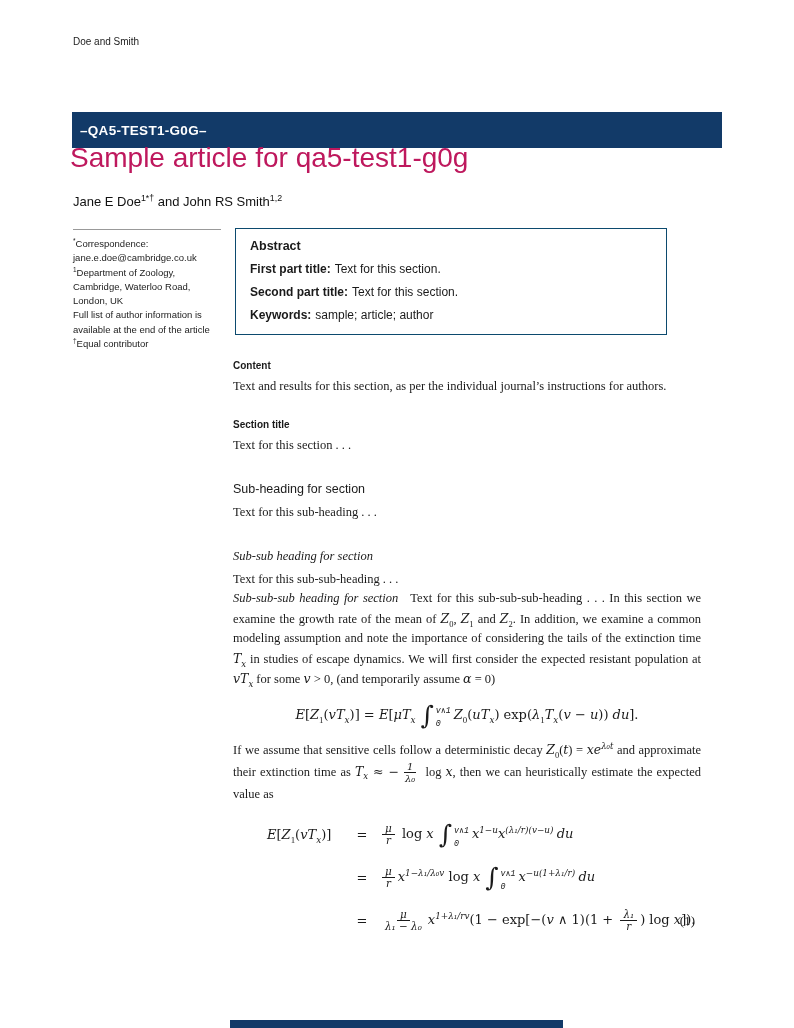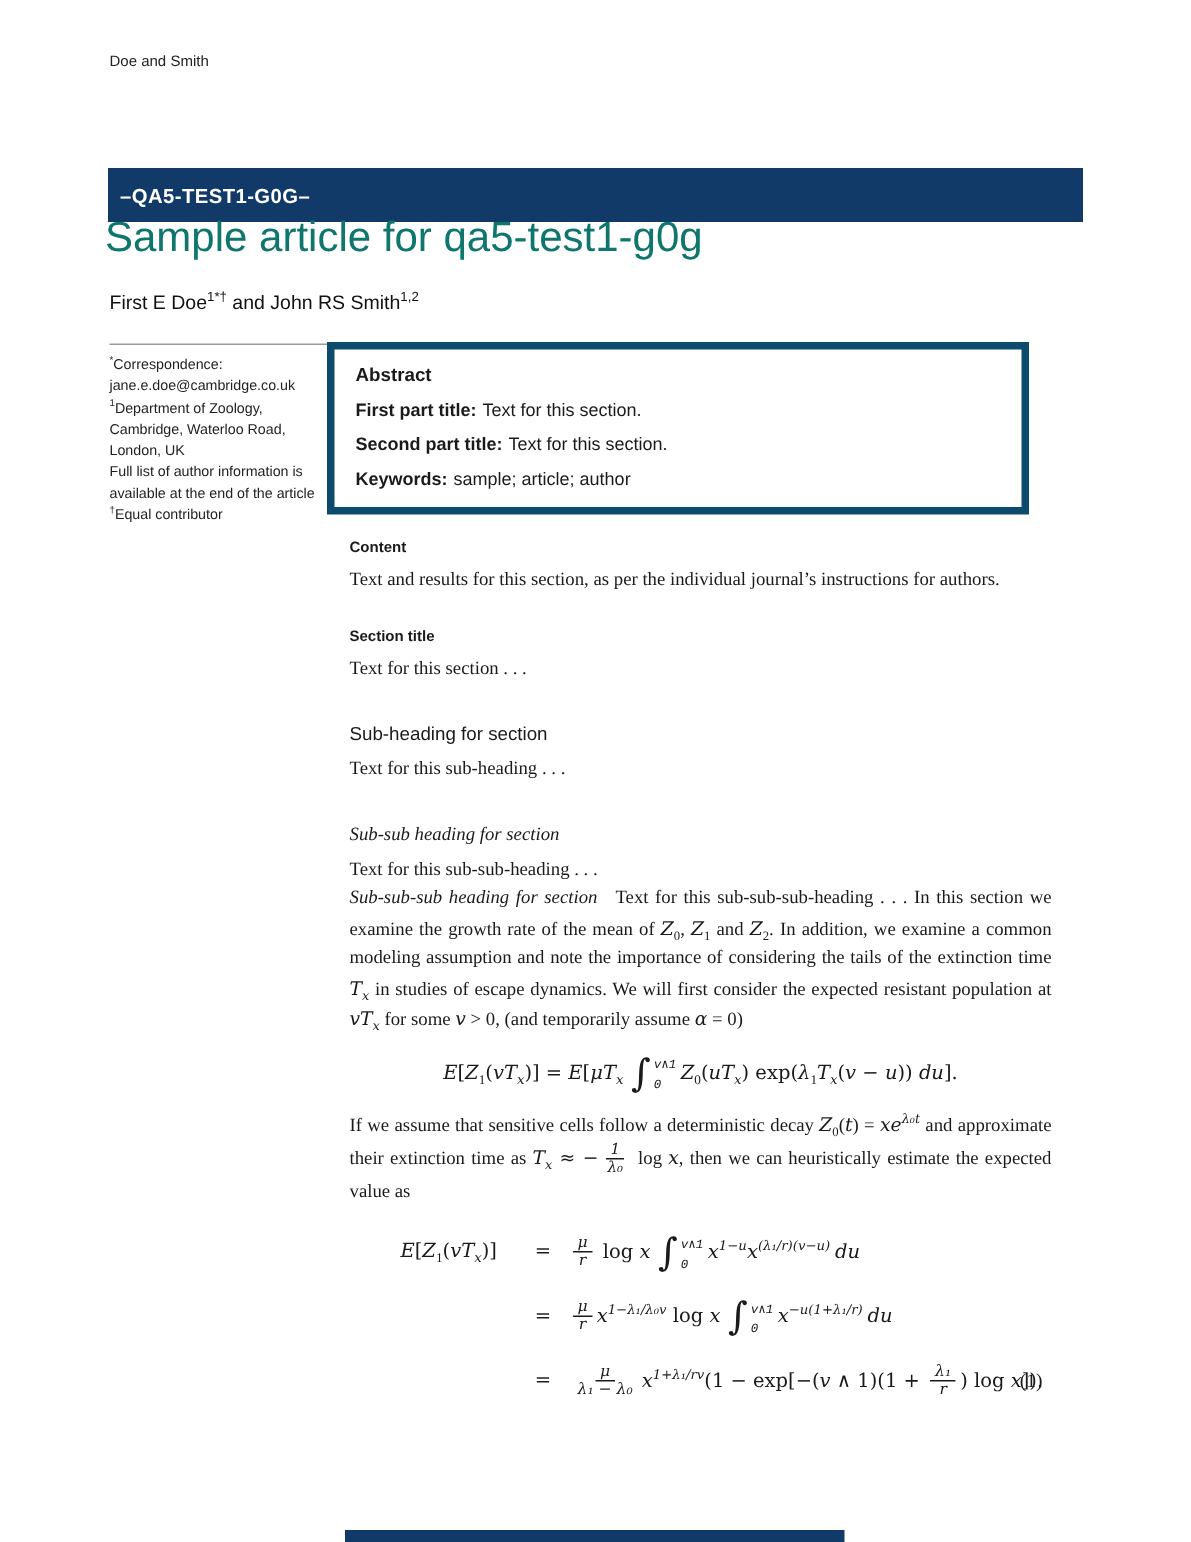--- a/index.html
+++ b/index.html
@@ -11,35 +11,35 @@
   .sans{font-family:"Liberation Sans","DejaVu Sans",sans-serif;}
 
   .running-head{position:absolute;left:73px;top:36px;font-size:10px;color:#222;}
 
   .banner{
     position:absolute;left:72px;top:112px;width:650px;height:36px;
     display:flex;align-items:center;padding-left:8px;box-sizing:border-box;
     color:#fff;font-weight:bold;font-size:13.5px;letter-spacing:0.3px;
   }
 
-  .article-title{position:absolute;left:70px;top:142px;font-size:28px;font-weight:400;color:#0f766e;}
+  .article-title{position:absolute;left:70px;top:142px;font-size:28px;font-weight:400;color:#be185d;}
 
   .authors{position:absolute;left:73px;top:194px;font-size:13px;color:#111;}
 
   sub,sup{line-height:0;font-size:0.68em;}
 
   .sidebar{
     position:absolute;left:73px;top:229px;width:148px;
     border-top:1px solid #999;padding-top:7px;
     font-size:9.5px;line-height:1.5;color:#222;
   }
 
   .abstract{
-    position:absolute;left:218px;top:228px;width:468px;box-sizing:border-box;
-    border:5px solid #0c4a6e;padding:10px 14px 12px;
+    position:absolute;left:235px;top:228px;width:432px;box-sizing:border-box;
+    border:1px solid #0c4a6e;padding:10px 14px 12px;
   }
   .abstract-title{font-weight:bold;font-size:12.5px;}
   .ab-row{margin-top:9px;font-size:12px;}
   .ab-label{font-weight:bold;margin-right:4px;}
 
   .main{position:absolute;left:233px;top:358px;width:468px;font-size:12.5px;line-height:1.56;}
   .main p{margin:0;}
   .p-just{text-align:justify;}
   .h1{font-family:"Liberation Sans","DejaVu Sans",sans-serif;font-weight:bold;font-size:10px;margin:0 0 3px 0;}
   .mt1{margin-top:21px;}
@@ -83,21 +83,21 @@
 <div class="page">
 
   <div class="running-head sans">Doe and Smith</div>
 
   <div class="banner sans" style="background-color: rgb(18, 58, 104);">
     <span>–QA5-TEST1-G0G–</span>
   </div>
 
   <div class="article-title sans">Sample article for qa5-test1-g0g</div>
 
-  <div class="authors sans"><span>First E Doe</span><sup>1*†</sup><span> and John RS Smith</span><sup>1,2</sup></div>
+  <div class="authors sans"><span>Jane E Doe</span><sup>1*†</sup><span> and John RS Smith</span><sup>1,2</sup></div>
 
   <div class="sidebar sans">
       <div><sup>*</sup><span>Correspondence:</span></div>
       <div><span>jane.e.doe@cambridge.co.uk</span></div>
       <div><sup>1</sup><span>Department of Zoology,</span></div>
       <div><span>Cambridge, Waterloo Road,</span></div>
       <div><span>London, UK</span></div>
       <div><span>Full list of author information is</span></div>
       <div><span>available at the end of the article</span></div>
       <div><sup>†</sup><span>Equal contributor</span></div>

